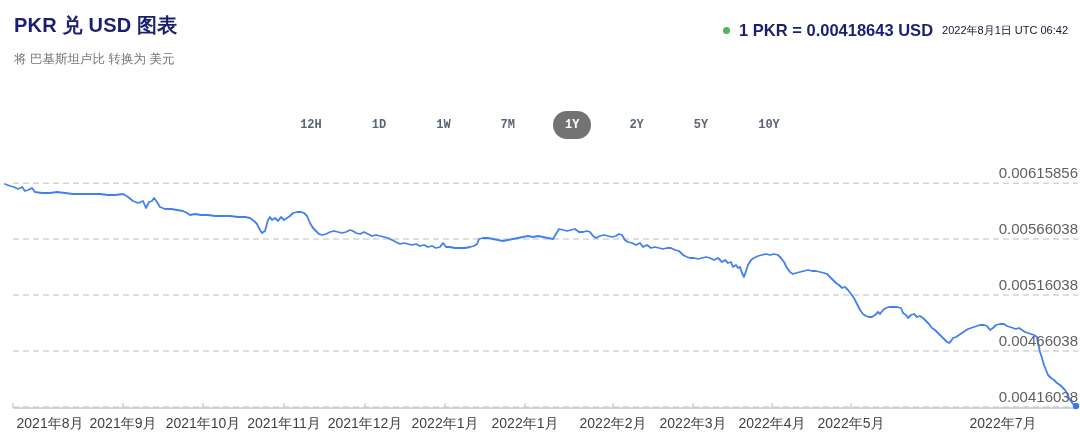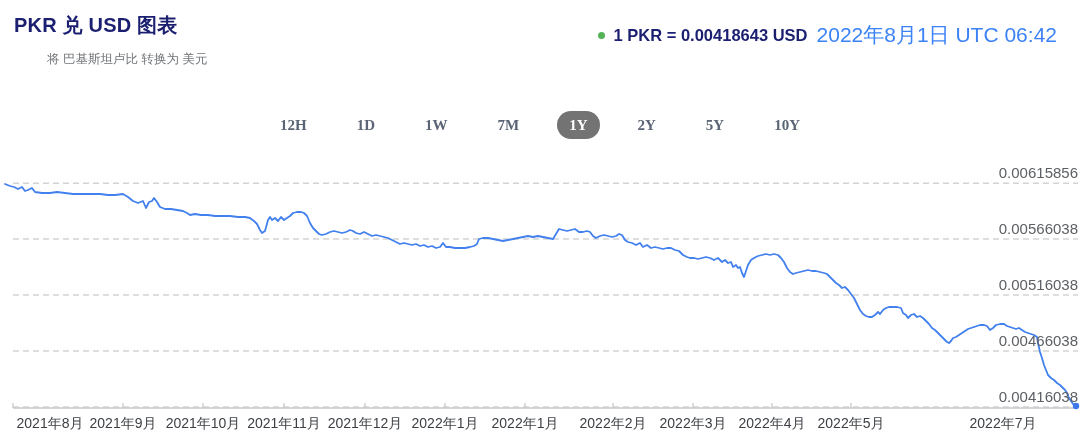--- a/index.html
+++ b/index.html
@@ -1,29 +1,29 @@
 <!DOCTYPE html>
 <html><head>
 <meta charset="utf-8">
 <style>
   html,body{margin:0;padding:0;background:#fff;}
   body{font-family:"Liberation Sans","DejaVu Sans",sans-serif;}
   #page{position:relative;width:1080px;height:447px;background:#fff;overflow:hidden;}
 
   .header-left{position:absolute;left:14px;top:12px;}
   .page-title{font-size:20px;font-weight:bold;color:#1b1f70;letter-spacing:.2px;}
-  .page-subtitle{margin-top:12px;font-size:12.5px;color:#717478;margin-left:33px;}
+  .page-subtitle{margin-top:12px;font-size:12.5px;color:#717478;}
 
-  .header-right{position:absolute;right:23px;top:21px;display:flex;align-items:center;gap:9px;}
+  .header-right{position:absolute;right:12px;top:21px;display:flex;align-items:center;gap:9px;}
   .status-dot{width:7px;height:7px;border-radius:50%;background:#55b357;flex:0 0 auto;}
   .rate-value{font-size:16.5px;font-weight:bold;color:#1b1f70;}
-  .rate-timestamp{font-size:21px;color:#3b82f6;}
+  .rate-timestamp{font-size:11px;color:#0f172a;}
 
   .toolbar{position:absolute;left:0;top:111px;width:100%;display:flex;justify-content:center;align-items:center;gap:26px;}
-  .range-btn{border:none;background:transparent;font-family:Liberation Serif, serif;font-size:15px;font-weight:600;
+  .range-btn{border:none;background:transparent;font-family:Liberation Mono, monospace;font-size:12px;font-weight:600;
     color:#5b6474;padding:5px 12px;border-radius:15px;cursor:pointer;line-height:18px;}
   .range-btn.selected{background:#737373;color:#ffffff;}
 
   #chart-svg{position:absolute;left:0;top:0;}
   .gridline{stroke:#d4d4d4;stroke-width:1.4;stroke-dasharray:6 4;fill:none;}
   .axisline{stroke:#c6c9cc;stroke-width:1.3;fill:none;}
   .priceline{stroke:#4280ee;stroke-width:1.8;fill:none;stroke-linejoin:round;stroke-linecap:round;}
   .pricedot{fill:#3d77e8;}
   .ylabel{font-family:inherit;font-size:15px;fill:#5c5f63;text-anchor:end;}
   .xlabel{font-family:inherit;font-size:14px;fill:#3c3f43;text-anchor:middle;}

